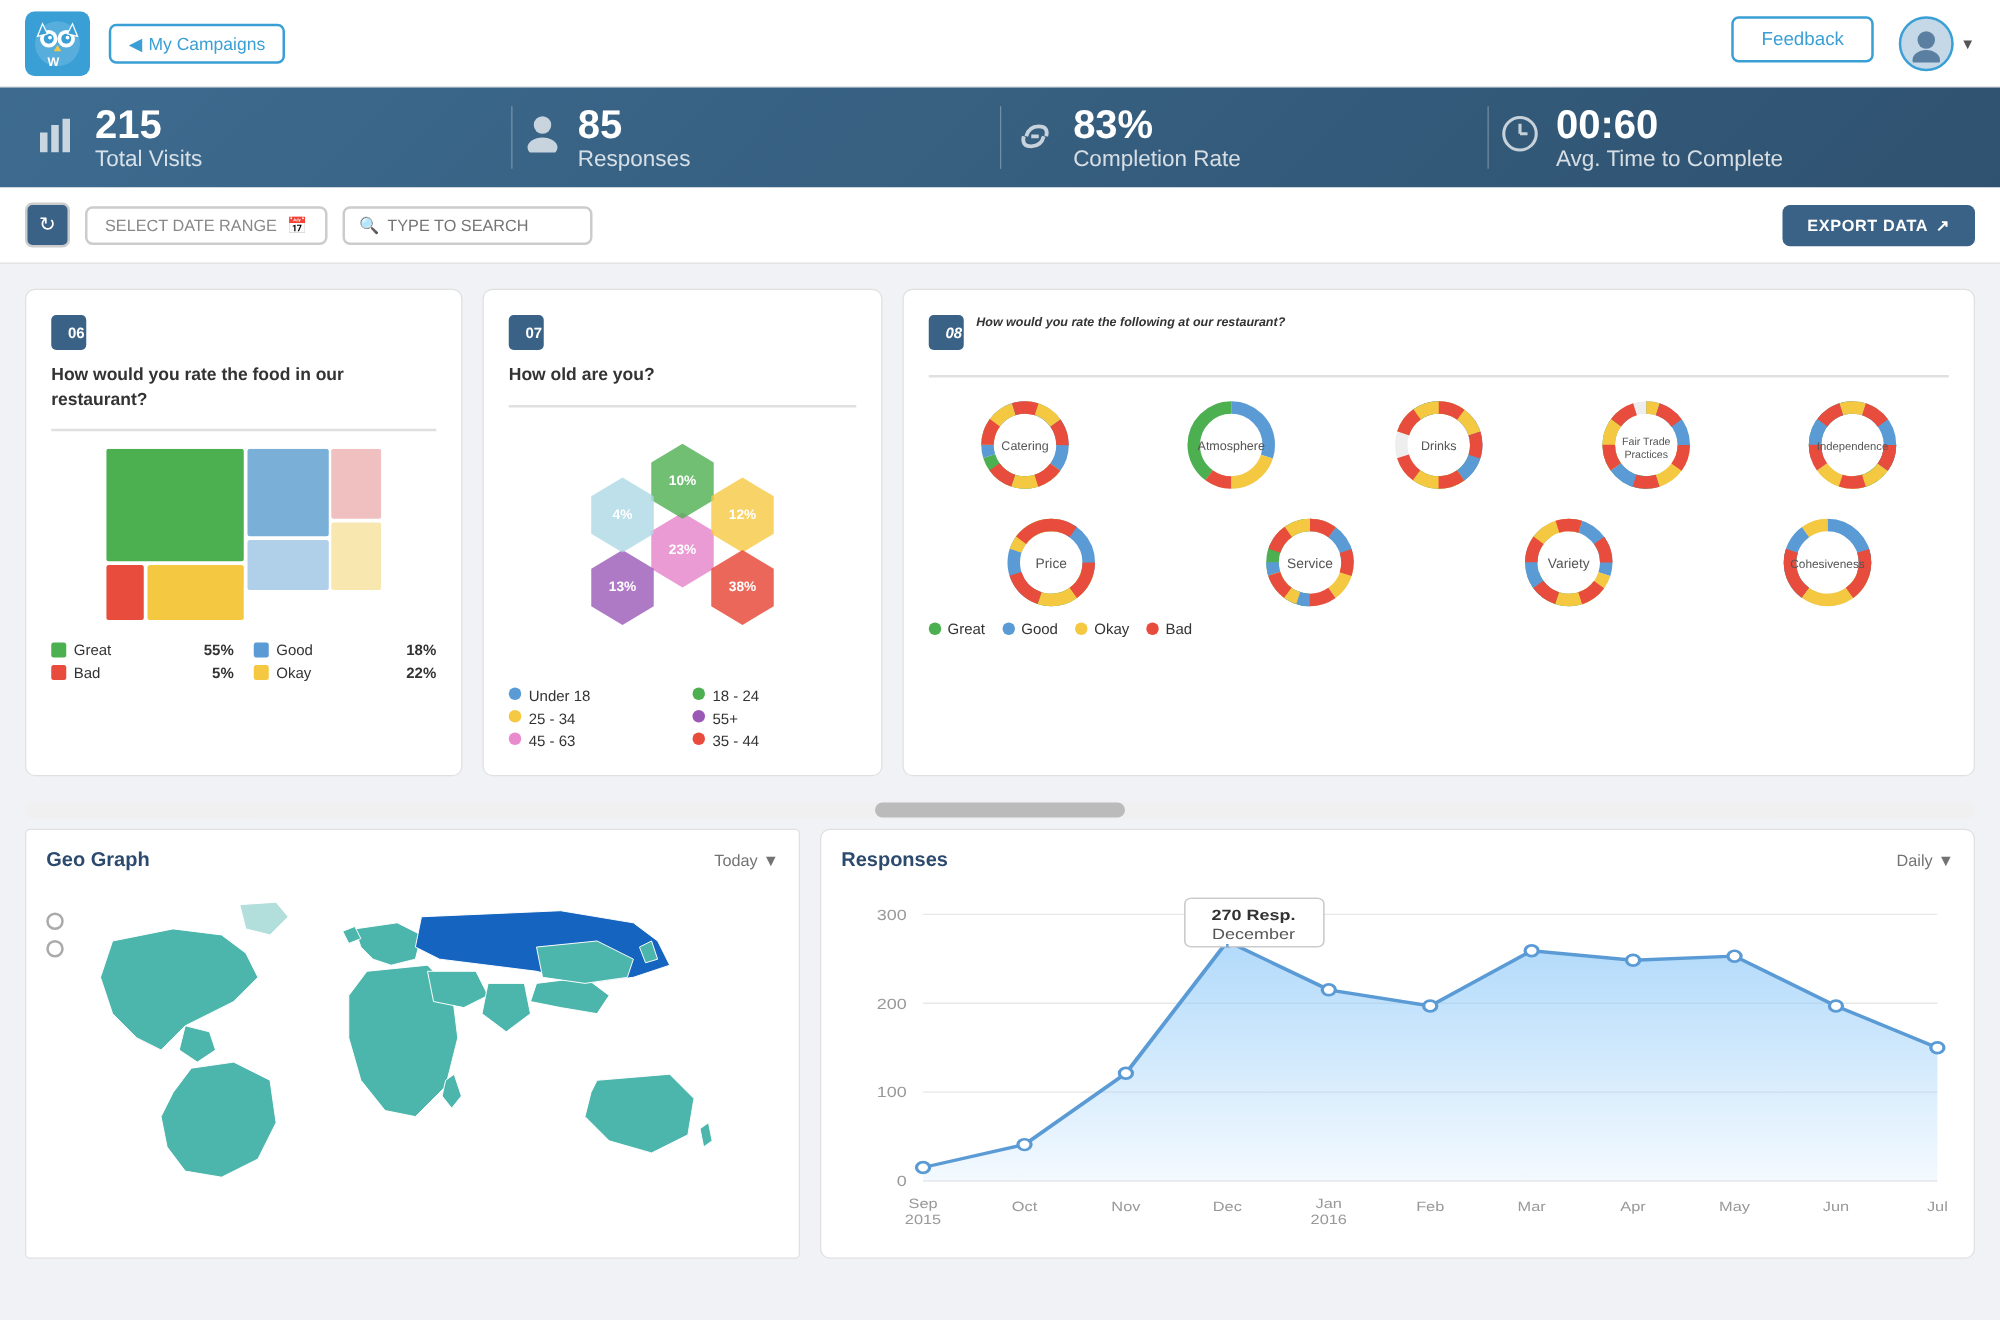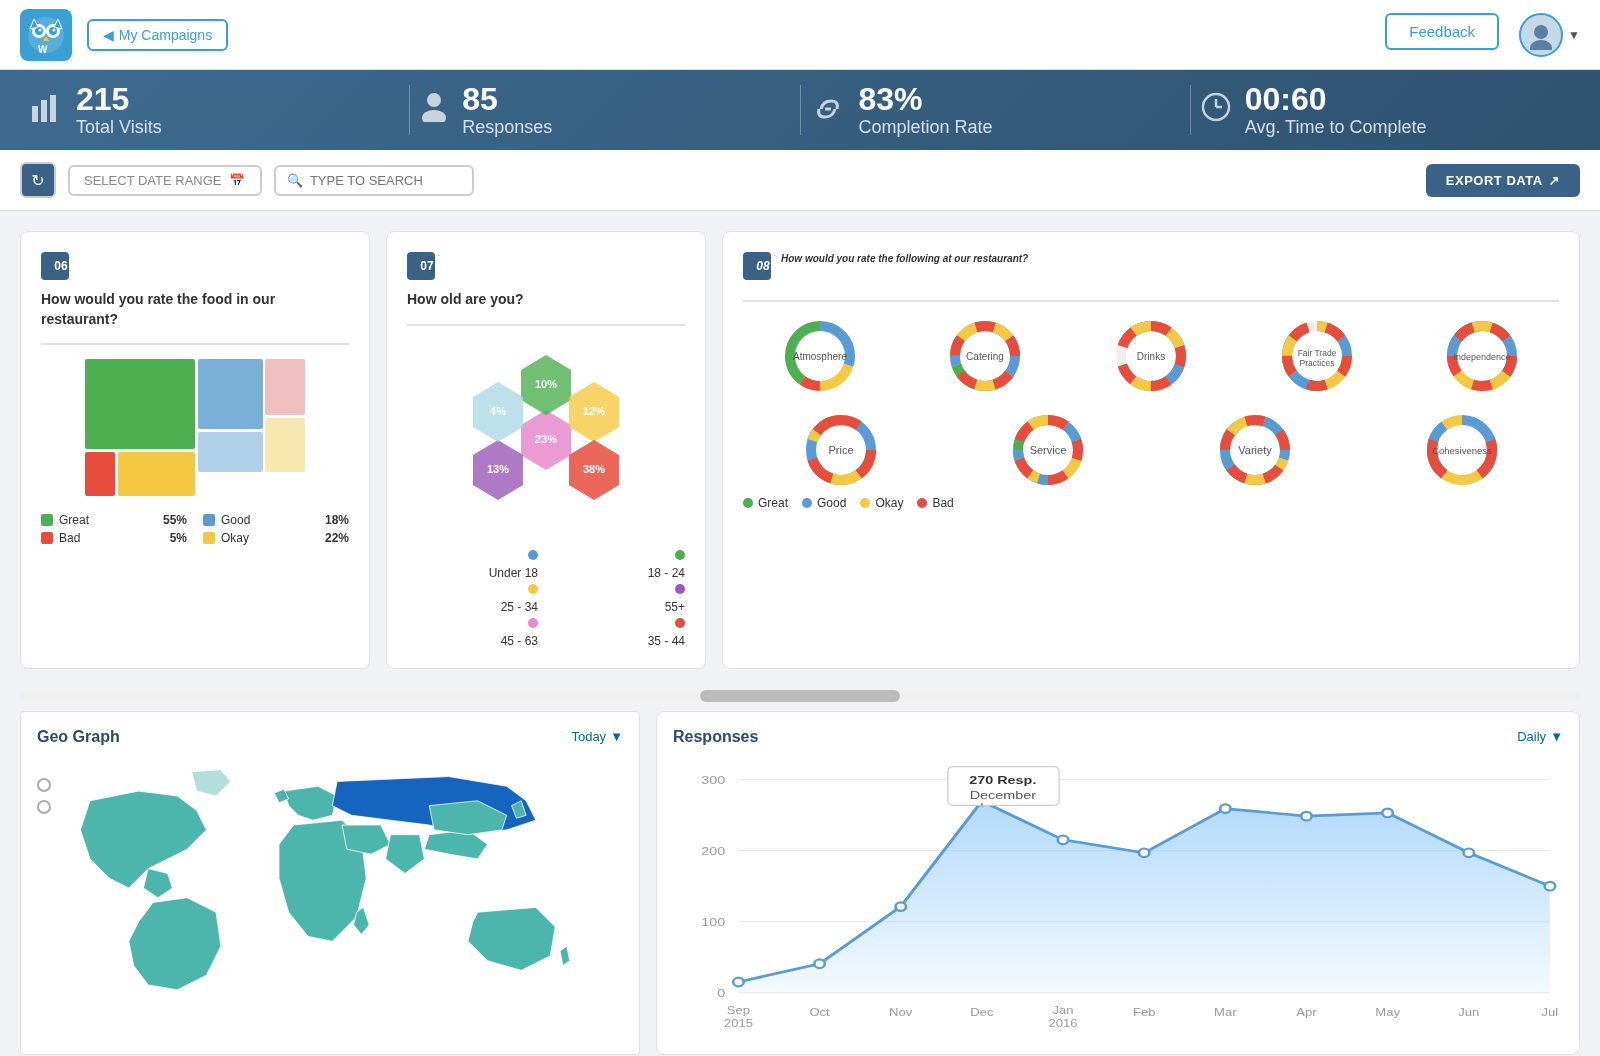--- a/index.html
+++ b/index.html
@@ -151,42 +151,42 @@
     .card-1 { flex: 0 0 350px; }
     .treemap { width: 220px; height: 140px; margin: 0 auto 14px; position: relative; }
     .legend-grid { display: grid; grid-template-columns: 1fr 1fr; gap: 4px 16px; font-size: 12px; }
     .legend-item { display: flex; align-items: center; gap: 6px; }
     .legend-dot { width: 12px; height: 12px; border-radius: 2px; flex-shrink: 0; }
 
     
     .card-2 { flex: 0 0 320px; }
     .hex-chart { width: 200px; height: 200px; margin: 0 auto 10px; position: relative; }
     .hex-legend { display: grid; grid-template-columns: 1fr 1fr; gap: 4px 16px; font-size: 12px; }
-    .hex-legend-item { display: flex; align-items: flex-end; gap: 6px; flex-direction: column; }
+    .hex-legend-item { display: flex; align-items: flex-start; gap: 6px; }
     .hex-dot { width: 10px; height: 10px; border-radius: 50%; flex-shrink: 0; }
 
     
     .card-3 { flex: 1; }
     .card-3-title { font-size: 10px; font-weight: 600; color: #333; margin-bottom: 14px; line-height: 1.4; }
     .rings-grid { display: grid; grid-template-columns: repeat(5, 1fr); gap: 12px; margin-bottom: 14px; }
     .rings-row2 { display: grid; grid-template-columns: repeat(4, 1fr); gap: 12px; }
     .ring-item { display: flex; flex-direction: column; align-items: center; gap: 6px; }
     .ring-svg { width: 80px; height: 80px; }
     .ring-legend { display: flex; gap: 14px; font-size: 12px; flex-wrap: wrap; margin-top: 6px; }
     .ring-legend-item { display: flex; align-items: center; gap: 5px; }
     .ring-legend-dot { width: 10px; height: 10px; border-radius: 50%; }
 
     
     .bottom-row { display: flex; gap: 16px; }
     .geo-card { flex: 0 0 620px; background: #fff; border-radius: 4px; border: 1px solid #e0e0e0; padding: 16px; }
     .responses-card { flex: 1; background: #fff; border-radius: 8px; border: 1px solid #e0e0e0; padding: 16px; }
 
     .card-header { display: flex; align-items: center; justify-content: space-between; margin-bottom: 12px; }
     .card-header-title { font-size: 16px; font-weight: 700; color: #2c4a6e; }
-    .dropdown-btn { font-size: 13px; color: #0369a1; background: none; border: none; cursor: pointer; display: flex; align-items: center; gap: 4px; }
+    .dropdown-btn { font-size: 13px; color: #737373; background: none; border: none; cursor: pointer; display: flex; align-items: center; gap: 4px; }
 
     .geo-map { width: 100%; height: 260px; position: relative; }
     .geo-radio { width: 14px; height: 14px; border-radius: 50%; border: 2px solid #aaa; background: #fff; }
 
     
     .scroll-bar-area { height: 14px; background: #f0f0f0; border-radius: 7px; margin: 8px 0; position: relative; }
     .scroll-thumb { position: absolute; left: 50%; top: 1px; width: 200px; height: 12px; background: #bbb; border-radius: 6px; transform: translateX(-50%); }
   </style>
 </head>
 <body>
@@ -417,40 +417,40 @@
         <div class="card-badge">08</div>
         <div class="card-title card-3-title">How would you rate the following at our restaurant?</div>
       </div>
       <div class="card-divider"></div>
 
       <div class="rings-grid">
 
         <div class="ring-item">
           <svg class="ring-svg" viewBox="0 0 80 80">
             <circle cx="40" cy="40" r="30" fill="none" stroke="#eee" stroke-width="10"></circle>
-
-            <circle cx="40" cy="40" r="30" fill="none" stroke="#4caf50" stroke-width="10" stroke-dasharray="75.4 113" stroke-dashoffset="75.4" transform="rotate(-90 40 40)"></circle>
-
-            <circle cx="40" cy="40" r="30" fill="none" stroke="#5b9bd5" stroke-width="10" stroke-dasharray="56.5 131.9" stroke-dashoffset="0" transform="rotate(-90 40 40)"></circle>
-
-            <circle cx="40" cy="40" r="30" fill="none" stroke="#f5c842" stroke-width="10" stroke-dasharray="37.7 150.7" stroke-dashoffset="-56.5" transform="rotate(-90 40 40)"></circle>
-
-            <circle cx="40" cy="40" r="30" fill="none" stroke="#e74c3c" stroke-width="10" stroke-dasharray="18.85 169.55" stroke-dashoffset="-94.2" transform="rotate(-90 40 40)"></circle>
-            <text x="40" y="44" text-anchor="middle" font-size="10" fill="#555">Atmosphere</text>
-          </svg>
-        </div>
-
-        <div class="ring-item">
-          <svg class="ring-svg" viewBox="0 0 80 80">
-            <circle cx="40" cy="40" r="30" fill="none" stroke="#eee" stroke-width="10"></circle>
             <circle cx="40" cy="40" r="30" fill="none" stroke="#4caf50" stroke-width="10" stroke-dasharray="66" stroke-dashoffset="66" transform="rotate(-90 40 40)"></circle>
             <circle cx="40" cy="40" r="30" fill="none" stroke="#5b9bd5" stroke-width="10" stroke-dasharray="66" stroke-dashoffset="0" transform="rotate(-90 40 40)"></circle>
             <circle cx="40" cy="40" r="30" fill="none" stroke="#f5c842" stroke-width="10" stroke-dasharray="37.7" stroke-dashoffset="-66" transform="rotate(-90 40 40)"></circle>
             <circle cx="40" cy="40" r="30" fill="none" stroke="#e74c3c" stroke-width="10" stroke-dasharray="18.85" stroke-dashoffset="-103.7" transform="rotate(-90 40 40)"></circle>
             <text x="40" y="44" text-anchor="middle" font-size="10" fill="#555">Catering</text>
+          </svg>
+        </div>
+
+        <div class="ring-item">
+          <svg class="ring-svg" viewBox="0 0 80 80">
+            <circle cx="40" cy="40" r="30" fill="none" stroke="#eee" stroke-width="10"></circle>
+
+            <circle cx="40" cy="40" r="30" fill="none" stroke="#4caf50" stroke-width="10" stroke-dasharray="75.4 113" stroke-dashoffset="75.4" transform="rotate(-90 40 40)"></circle>
+
+            <circle cx="40" cy="40" r="30" fill="none" stroke="#5b9bd5" stroke-width="10" stroke-dasharray="56.5 131.9" stroke-dashoffset="0" transform="rotate(-90 40 40)"></circle>
+
+            <circle cx="40" cy="40" r="30" fill="none" stroke="#f5c842" stroke-width="10" stroke-dasharray="37.7 150.7" stroke-dashoffset="-56.5" transform="rotate(-90 40 40)"></circle>
+
+            <circle cx="40" cy="40" r="30" fill="none" stroke="#e74c3c" stroke-width="10" stroke-dasharray="18.85 169.55" stroke-dashoffset="-94.2" transform="rotate(-90 40 40)"></circle>
+            <text x="40" y="44" text-anchor="middle" font-size="10" fill="#555">Atmosphere</text>
           </svg>
         </div>
 
         <div class="ring-item">
           <svg class="ring-svg" viewBox="0 0 80 80">
             <circle cx="40" cy="40" r="30" fill="none" stroke="#eee" stroke-width="10"></circle>
             <circle cx="40" cy="40" r="30" fill="none" stroke="#4caf50" stroke-width="10" stroke-dasharray="56.5" stroke-dashoffset="56.5" transform="rotate(-90 40 40)"></circle>
             <circle cx="40" cy="40" r="30" fill="none" stroke="#5b9bd5" stroke-width="10" stroke-dasharray="75.4" stroke-dashoffset="0" transform="rotate(-90 40 40)"></circle>
             <circle cx="40" cy="40" r="30" fill="none" stroke="#f5c842" stroke-width="10" stroke-dasharray="37.7" stroke-dashoffset="-75.4" transform="rotate(-90 40 40)"></circle>
             <circle cx="40" cy="40" r="30" fill="none" stroke="#e74c3c" stroke-width="10" stroke-dasharray="18.85" stroke-dashoffset="-113.1" transform="rotate(-90 40 40)"></circle>

